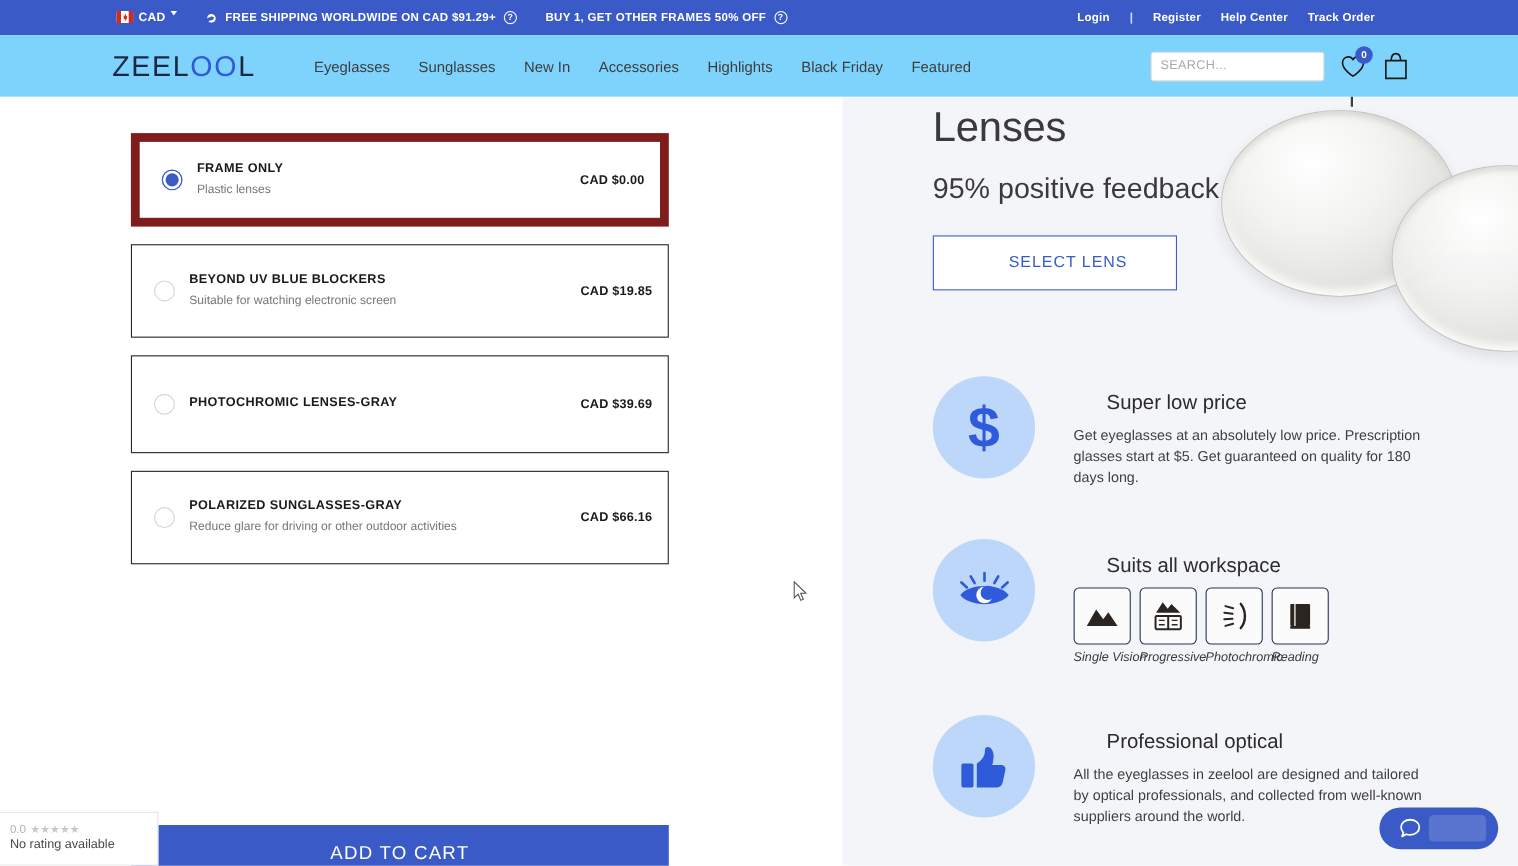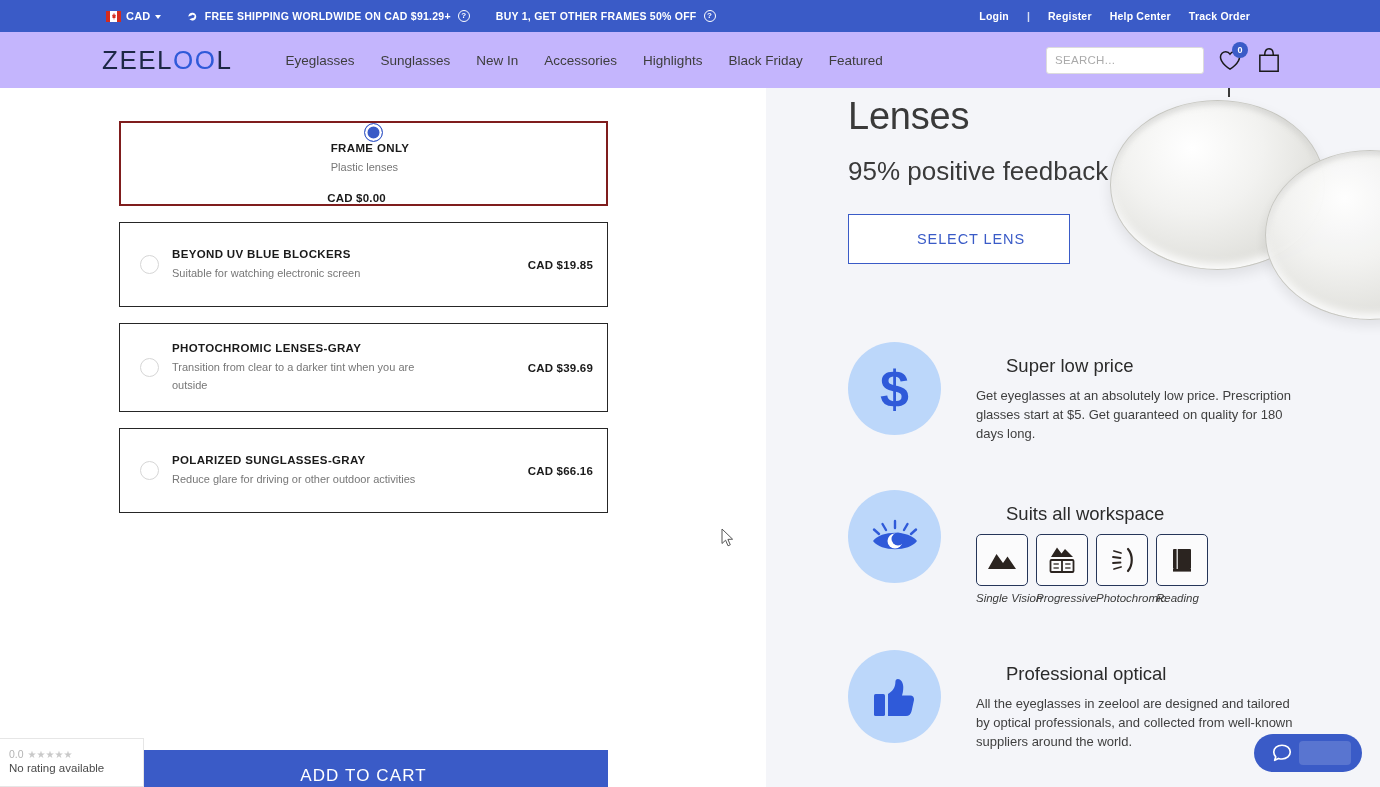--- a/index.html
+++ b/index.html
@@ -13,21 +13,21 @@
 
   
   .topbar {
     position: absolute; top: 0; left: 0;
     width: 1380px; height: 32px;
     background: #3a5bc7;
     display: flex; align-items: center;
     color: #ffffff;
   }
   .topbar-left { display: flex; align-items: center; margin-left: 106px; gap: 26px; }
-  .cad-sel { display: flex; align-items: center; gap: 5px; font-size: 11px; font-weight: bold; letter-spacing: .2px; cursor: pointer; }
+  .cad-sel { display: flex; align-items: flex-start; gap: 5px; font-size: 11px; font-weight: bold; letter-spacing: .2px; cursor: pointer; }
   .flag {
     width: 15px; height: 11px; background: #ffffff;
     position: relative; display: inline-block; border-radius: 1px;
     flex: 0 0 auto;
   }
   .flag::before, .flag::after {
     content: ""; position: absolute; top: 0; width: 4px; height: 11px; background: #d52b1e;
   }
   .flag::before { left: 0; }
   .flag::after { right: 0; }
@@ -48,21 +48,21 @@
   .topbar-right {
     margin-left: auto; margin-right: 130px; display: flex; align-items: center; gap: 18px;
     font-size: 10.5px; font-weight: bold; letter-spacing: .2px;
   }
   .topbar-right a { color: #fff; text-decoration: none; cursor: pointer; }
   .sep { opacity: .8; }
 
   
   .header {
     position: absolute; top: 32px; left: 0; width: 1380px; height: 56px;
-    background: #c4b5fd; display: flex; align-items: center;
+    background: #7dd3fc; display: flex; align-items: center;
   }
   .logo {
     margin-left: 102px; font-size: 26px; font-weight: 400; letter-spacing: 1.5px;
     color: #1c2745; font-family: "Liberation Sans", sans-serif; cursor: pointer;
     display: flex; align-items: baseline;
   }
   .logo .oo { color: #2f5ad9; }
   .nav { display: flex; align-items: center; gap: 26px; margin-left: 53px; }
   .nav a { font-size: 13.5px; color: #3d3d3d; text-decoration: none; cursor: pointer; white-space: nowrap; }
   .header-right { margin-left: auto; margin-right: 98px; display: flex; align-items: center; gap: 13px; }
@@ -86,21 +86,21 @@
   .left-panel {
     position: absolute; top: 88px; left: 0; width: 766px; height: 699px; background: #ffffff;
   }
   .lens-list { position: absolute; top: 33px; left: 119px; width: 489px; }
   .lens-opt {
     position: relative; width: 489px; border: 1px solid #262626; background: #fff;
     display: flex; align-items: center; cursor: pointer; margin-bottom: 16px;
   }
   .lens-opt.h84 { height: 85px; }
   .lens-opt.h86 { height: 89px; }
-  .lens-opt.selected { border: 2px solid #7f1d1d; flex-direction: column; }
+  .lens-opt.selected { border: 8px solid #7f1d1d; }
   .radio {
     width: 19px; height: 19px; border-radius: 50%; border: 1px solid #d6d6d6;
     margin-left: 20px; flex: 0 0 auto; background: #fff;
   }
   .radio.on {
     border: 1.5px solid #3a5bc7; background: #3a5bc7;
     box-shadow: inset 0 0 0 2.5px #ffffff;
   }
   .lens-text { margin-left: 13px; flex: 1; }
   .lens-title {
@@ -295,21 +295,20 @@
           <div class="lens-title">BEYOND UV BLUE BLOCKERS</div>
           <div class="lens-desc">Suitable for watching electronic screen</div>
         </div>
         <div class="lens-price">CAD $19.85</div>
       </div>
 
       <div class="lens-opt h86">
         <span class="radio"></span>
         <div class="lens-text">
           <div class="lens-title">PHOTOCHROMIC LENSES-GRAY</div>
-          <div class="lens-desc">Transition from clear to a darker tint when you are outside</div>
         </div>
         <div class="lens-price">CAD $39.69</div>
       </div>
 
       <div class="lens-opt h84">
         <span class="radio"></span>
         <div class="lens-text">
           <div class="lens-title">POLARIZED SUNGLASSES-GRAY</div>
           <div class="lens-desc">Reduce glare for driving or other outdoor activities</div>
         </div>

